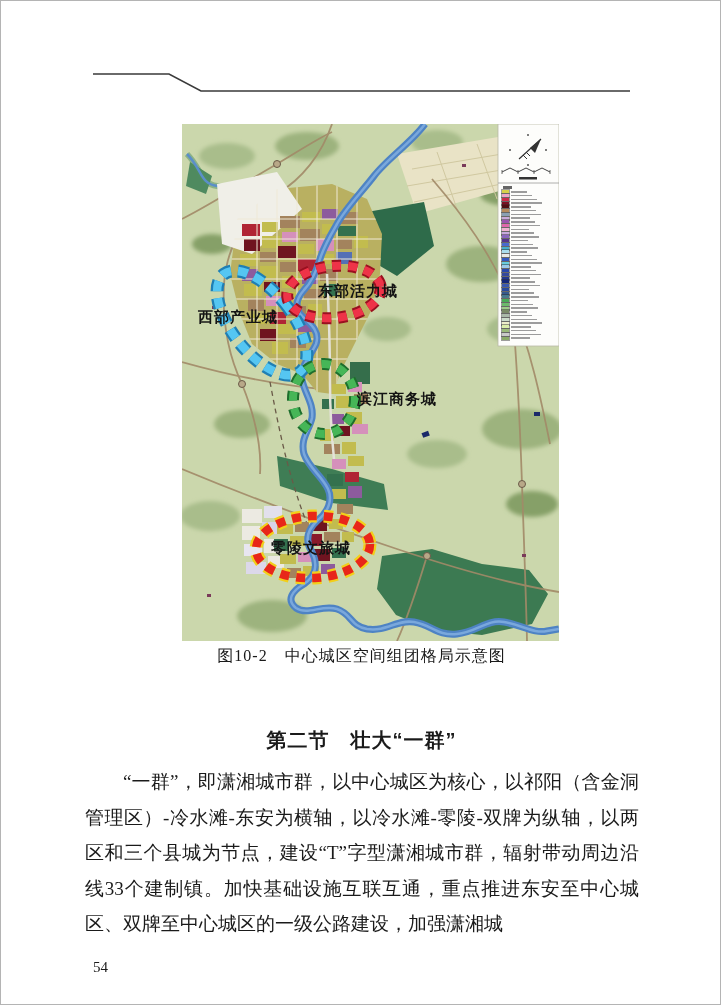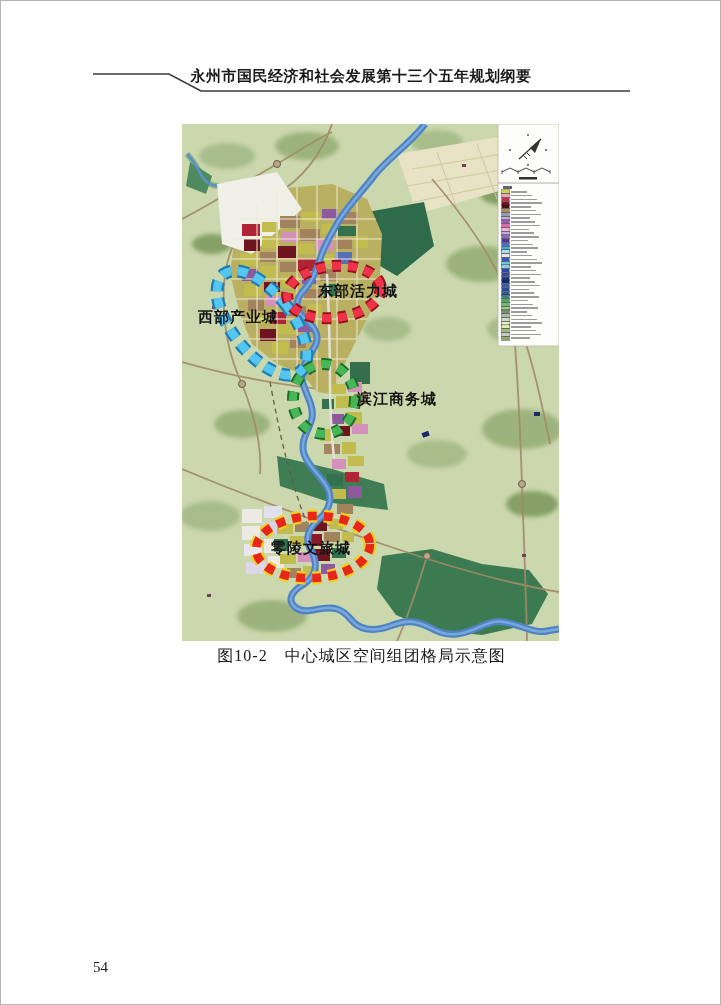--- a/index.html
+++ b/index.html
@@ -44,21 +44,20 @@
   .map-label{font-family:"Liberation Sans","DejaVu Sans",sans-serif;font-weight:bold;font-size:15px;fill:#141414;letter-spacing:1px;}
 </style>
 </head>
 <body>
 
 <div class="page">
 
   <svg class="hdr-line" viewBox="0 0 537 26">
     <polyline points="0,5 76,5 108,22 537,22" fill="none" stroke="#3a3a3a" stroke-width="1.6"></polyline>
   </svg>
-  <div class="hdr-title">永州市国民经济和社会发展第十三个五年规划纲要</div>
 
   <div class="map-wrap">
     <svg viewBox="0 0 377 517">
       <defs>
         <clipPath id="mapClip">
             <rect x="0" y="0" width="377" height="517"></rect>
           </clipPath>
         <clipPath id="urbanClip">
           <polygon points="55,95 95,65 150,60 185,75 200,110 198,150 190,185 175,215 160,245 150,270 135,268 120,250 95,240 70,220 58,190 48,150"></polygon>
         </clipPath>
@@ -451,17 +450,19 @@
         </div>
         <div class="legend-row">
           <span class="legend-swatch" style="background: rgb(138, 170, 104);"></span>
           <span class="legend-bar" style="width: 19px;"></span>
         </div>
       </div>
   </div>
 
   <div class="fig-caption">图10-2　中心城区空间组团格局示意图</div>
 
-
+  <div class="sec-heading">第二节　壮大“一群”</div>
+
+  <div class="body-par">“一群”，即潇湘城市群，以中心城区为核心，以祁阳（含金洞管理区）-冷水滩-东安为横轴，以冷水滩-零陵-双牌为纵轴，以两区和三个县城为节点，建设“T”字型潇湘城市群，辐射带动周边沿线33个建制镇。加快基础设施互联互通，重点推进东安至中心城区、双牌至中心城区的一级公路建设，加强潇湘城</div>
 
   <div class="page-num">54</div>
 
 </div>
 
 </body></html>

